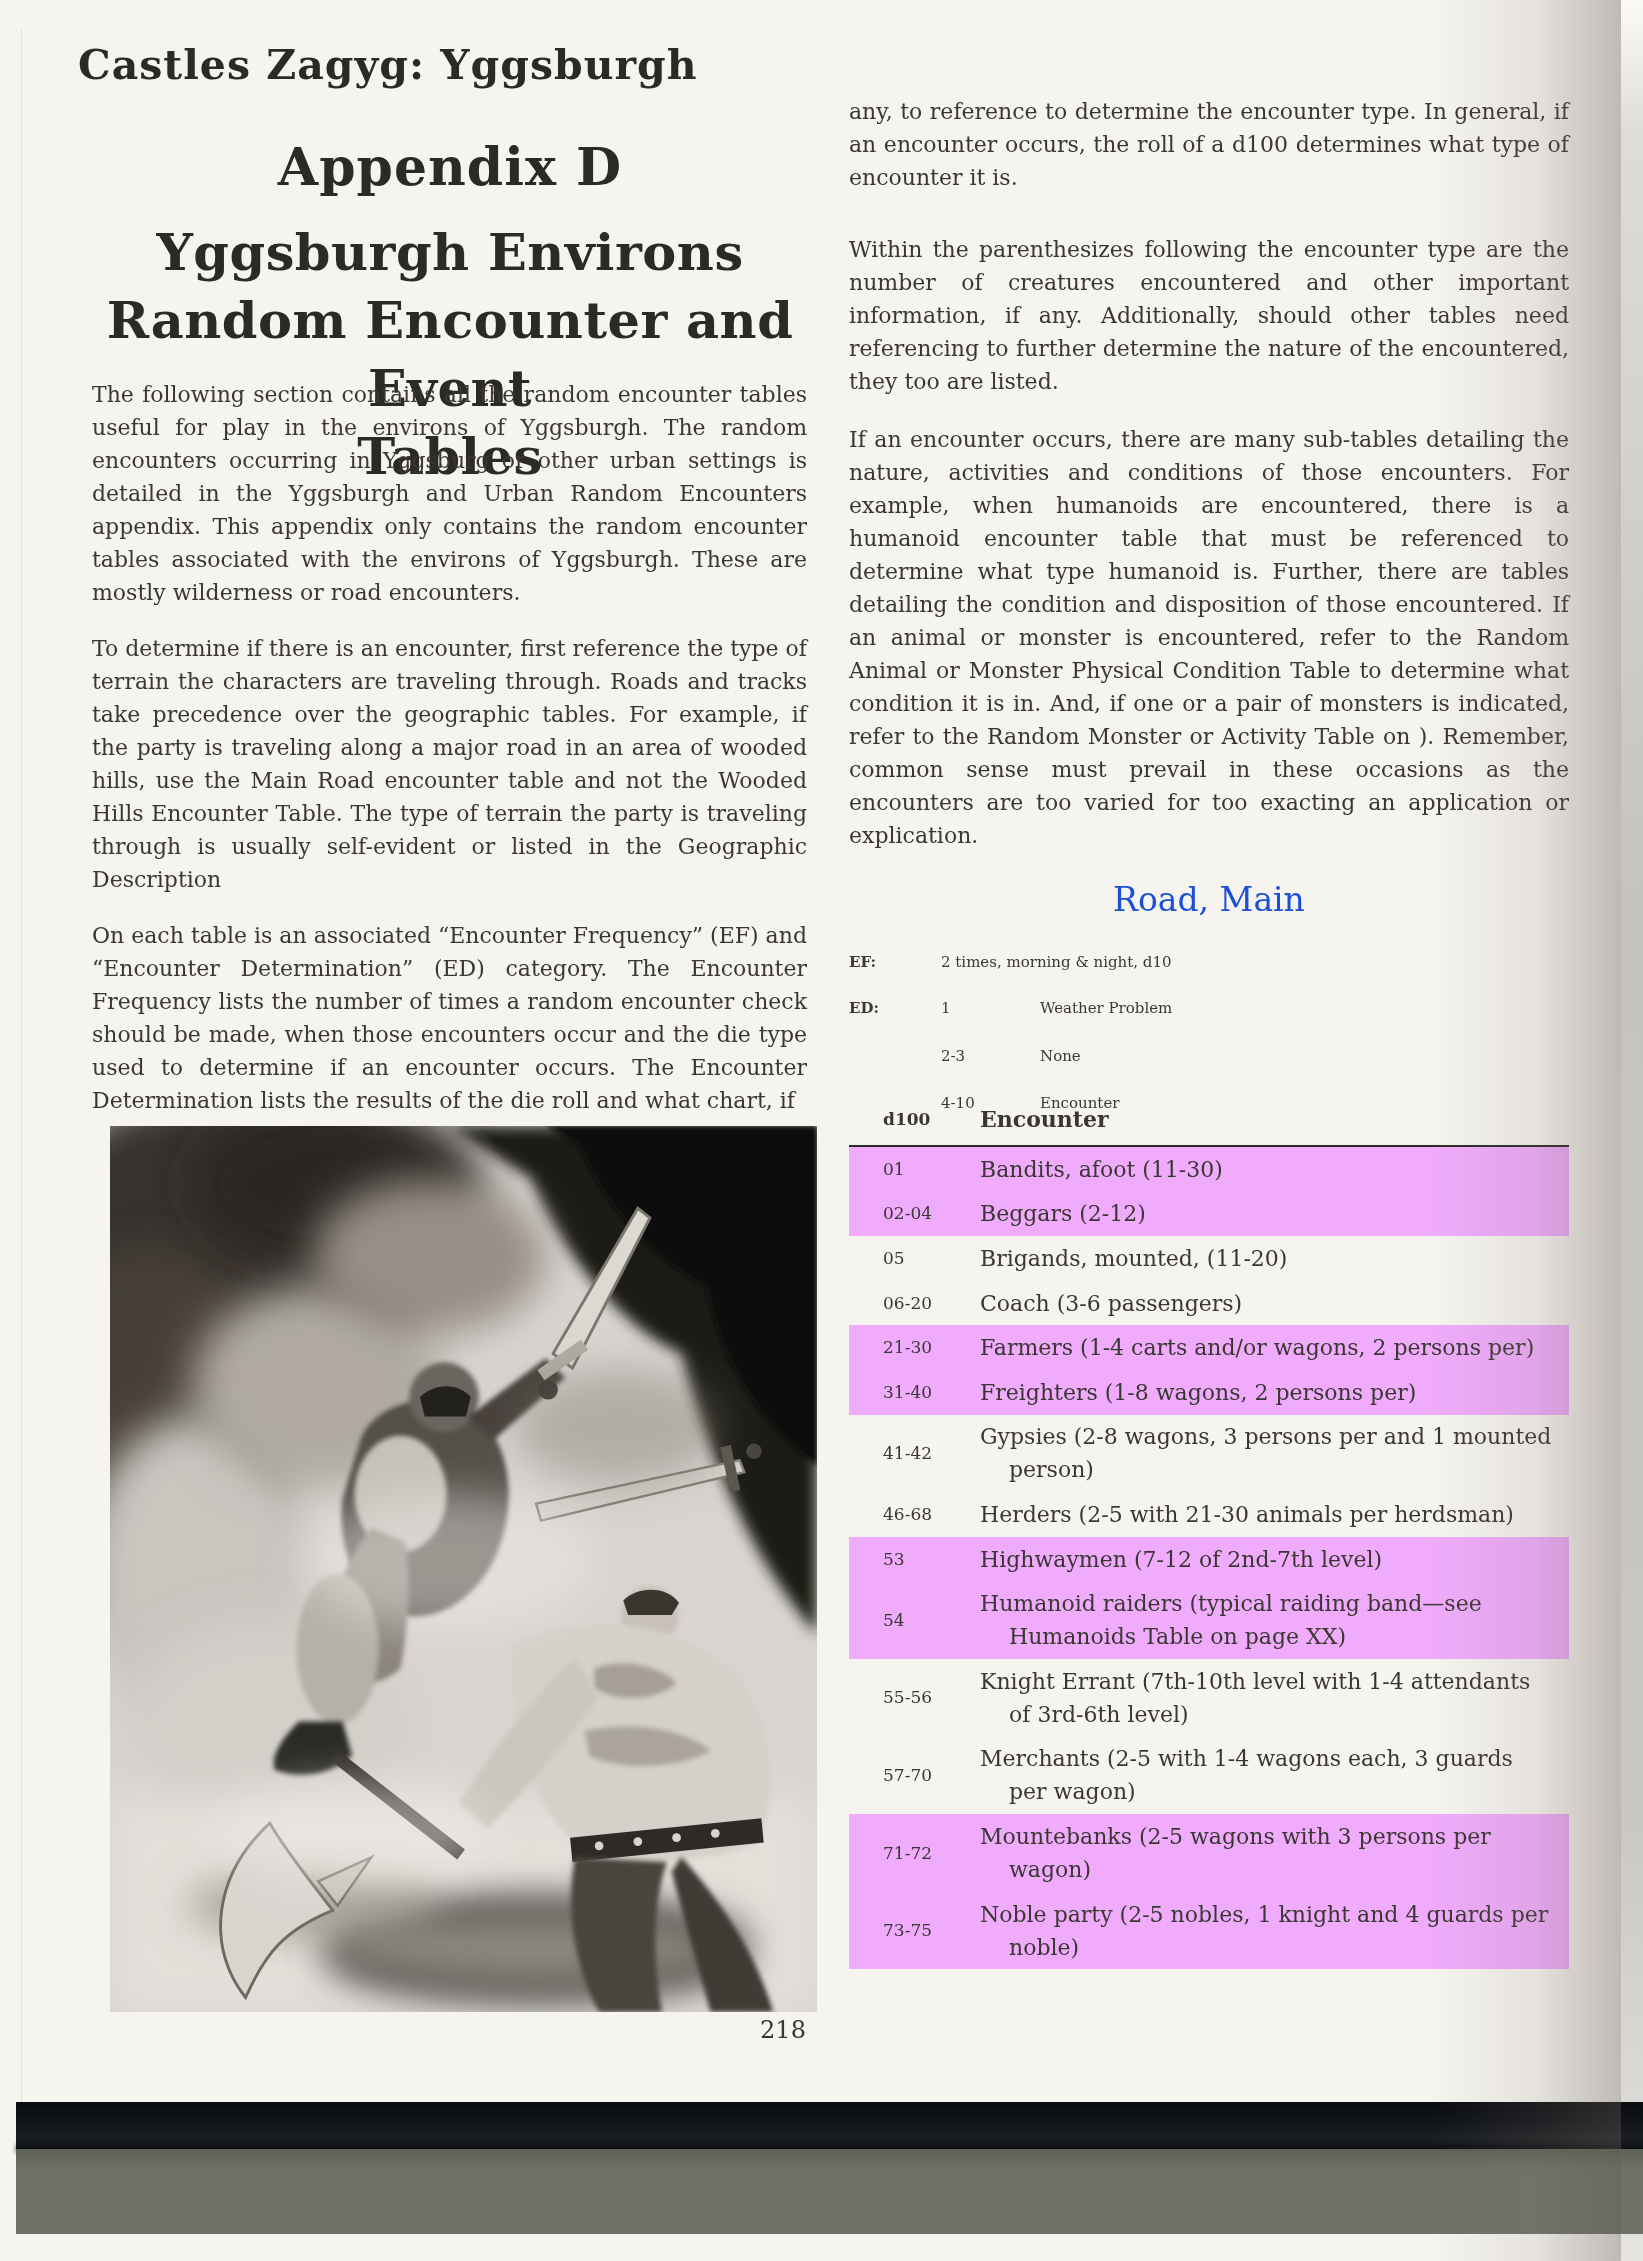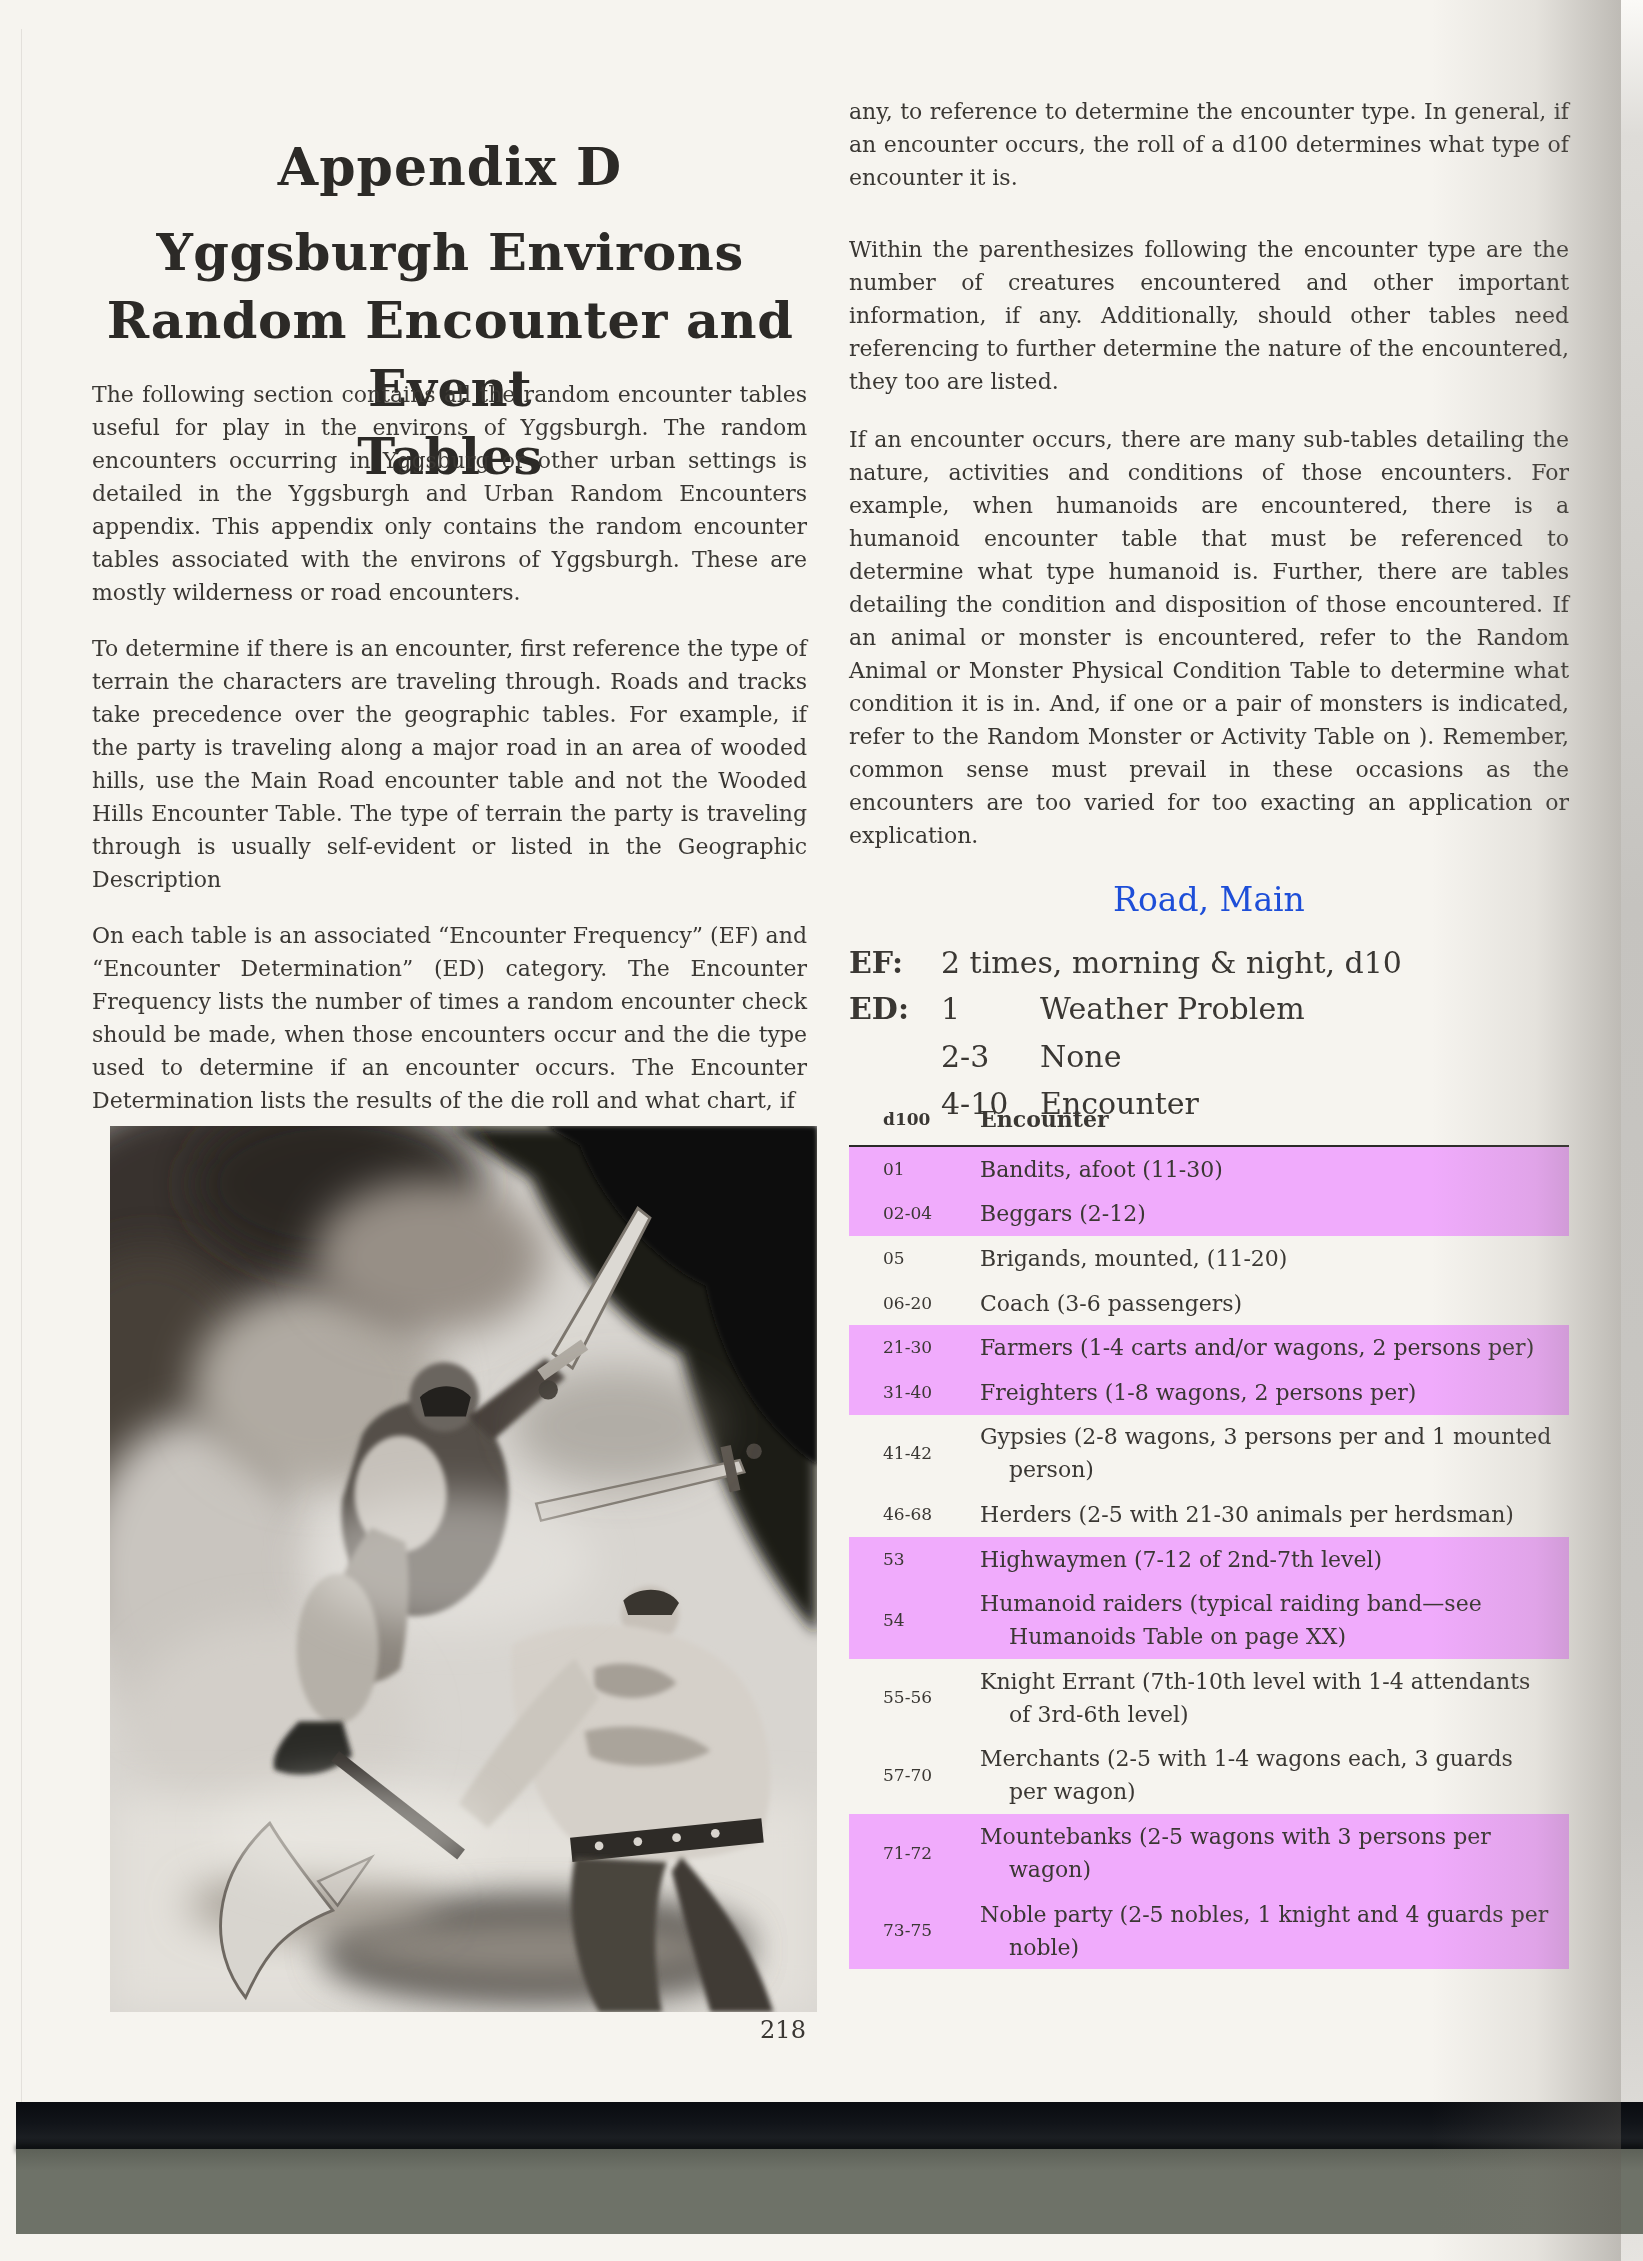--- a/index.html
+++ b/index.html
@@ -30,21 +30,21 @@
     font-size:22px;line-height:33px;text-align:justify;color:#3a3733;
   }
   .right-col .para{margin-bottom:39px;}
   .right-col .para + .para{margin-bottom:25px;}
   .illustration{position:absolute;left:110px;top:1126px;width:707px;height:886px;margin:0;}
   .illustration svg{display:block;width:100%;height:100%;}
   .page-number{position:absolute;left:725px;top:2016px;width:116px;text-align:center;
     font-size:24px;color:#3a3733;}
   .road-block{position:absolute;left:849px;top:880px;width:720px;}
   .road-heading{font-size:33px;font-weight:normal;text-align:center;color:#1d4ed8;margin:0 0 26.6px 0;}
-  .ef-row,.ed-row{display:flex;font-size:30px;line-height:33px;color:#3a3733;margin-bottom:13.5px;}
+  .ef-row,.ed-row{display:flex;font-size:15px;line-height:33px;color:#3a3733;margin-bottom:13.5px;}
   .stat-label{width:92px;font-weight:bold;flex:0 0 auto;}
   .ed-roll{width:99px;flex:0 0 auto;}
   .ed-rows{display:flex;flex-direction:column;row-gap:14.5px;}
   .enc-table{position:absolute;left:849px;top:1103px;width:720px;}
   .enc-header{display:flex;font-size:23px;font-weight:bold;color:#2e2b28;padding:0 0 8.7px 34px;}
   .enc-header .enc-roll{width:97px;}
   .enc-rule{height:2.4px;background:#2b2a28;}
   .enc-row{display:flex;align-items:center;padding:5.8px 14.5px 5.8px 34px;}
   .enc-row.shaded{background:#f0abfc;}
   .enc-roll{width:97px;flex:0 0 auto;font-size:17px;line-height:33px;color:#3a3733;}
@@ -58,20 +58,21 @@
     background:linear-gradient(180deg,#5d6158 0%,#6e7268 25%,#6e7268 100%);}
 </style>
 </head>
 <body>
 
 <div class="page">
 
   <div class="left-edge-line"></div>
   <div class="right-strip"></div>
 
+  <header class="book-header">Castles Zagyg: Yggsburgh</header>
 
   <section class="title-block">
     <div class="title-line1">Appendix D</div>
     <div class="title-line2">Yggsburgh Environs</div>
     <div class="title-line3">Random Encounter and Event</div>
     <div class="title-line4">Tables</div>
   </section>
 
   <section class="left-col">
     <p class="para">The following section contains all the random encounter tables useful for play in the environs of Yggsburgh. The random encounters occurring in Yggsburg or other urban settings is detailed in the Yggsburgh and Urban Random Encounters appendix. This appendix only contains the random encounter tables associated with the environs of Yggsburgh. These are mostly wilderness or road encounters.</p>

